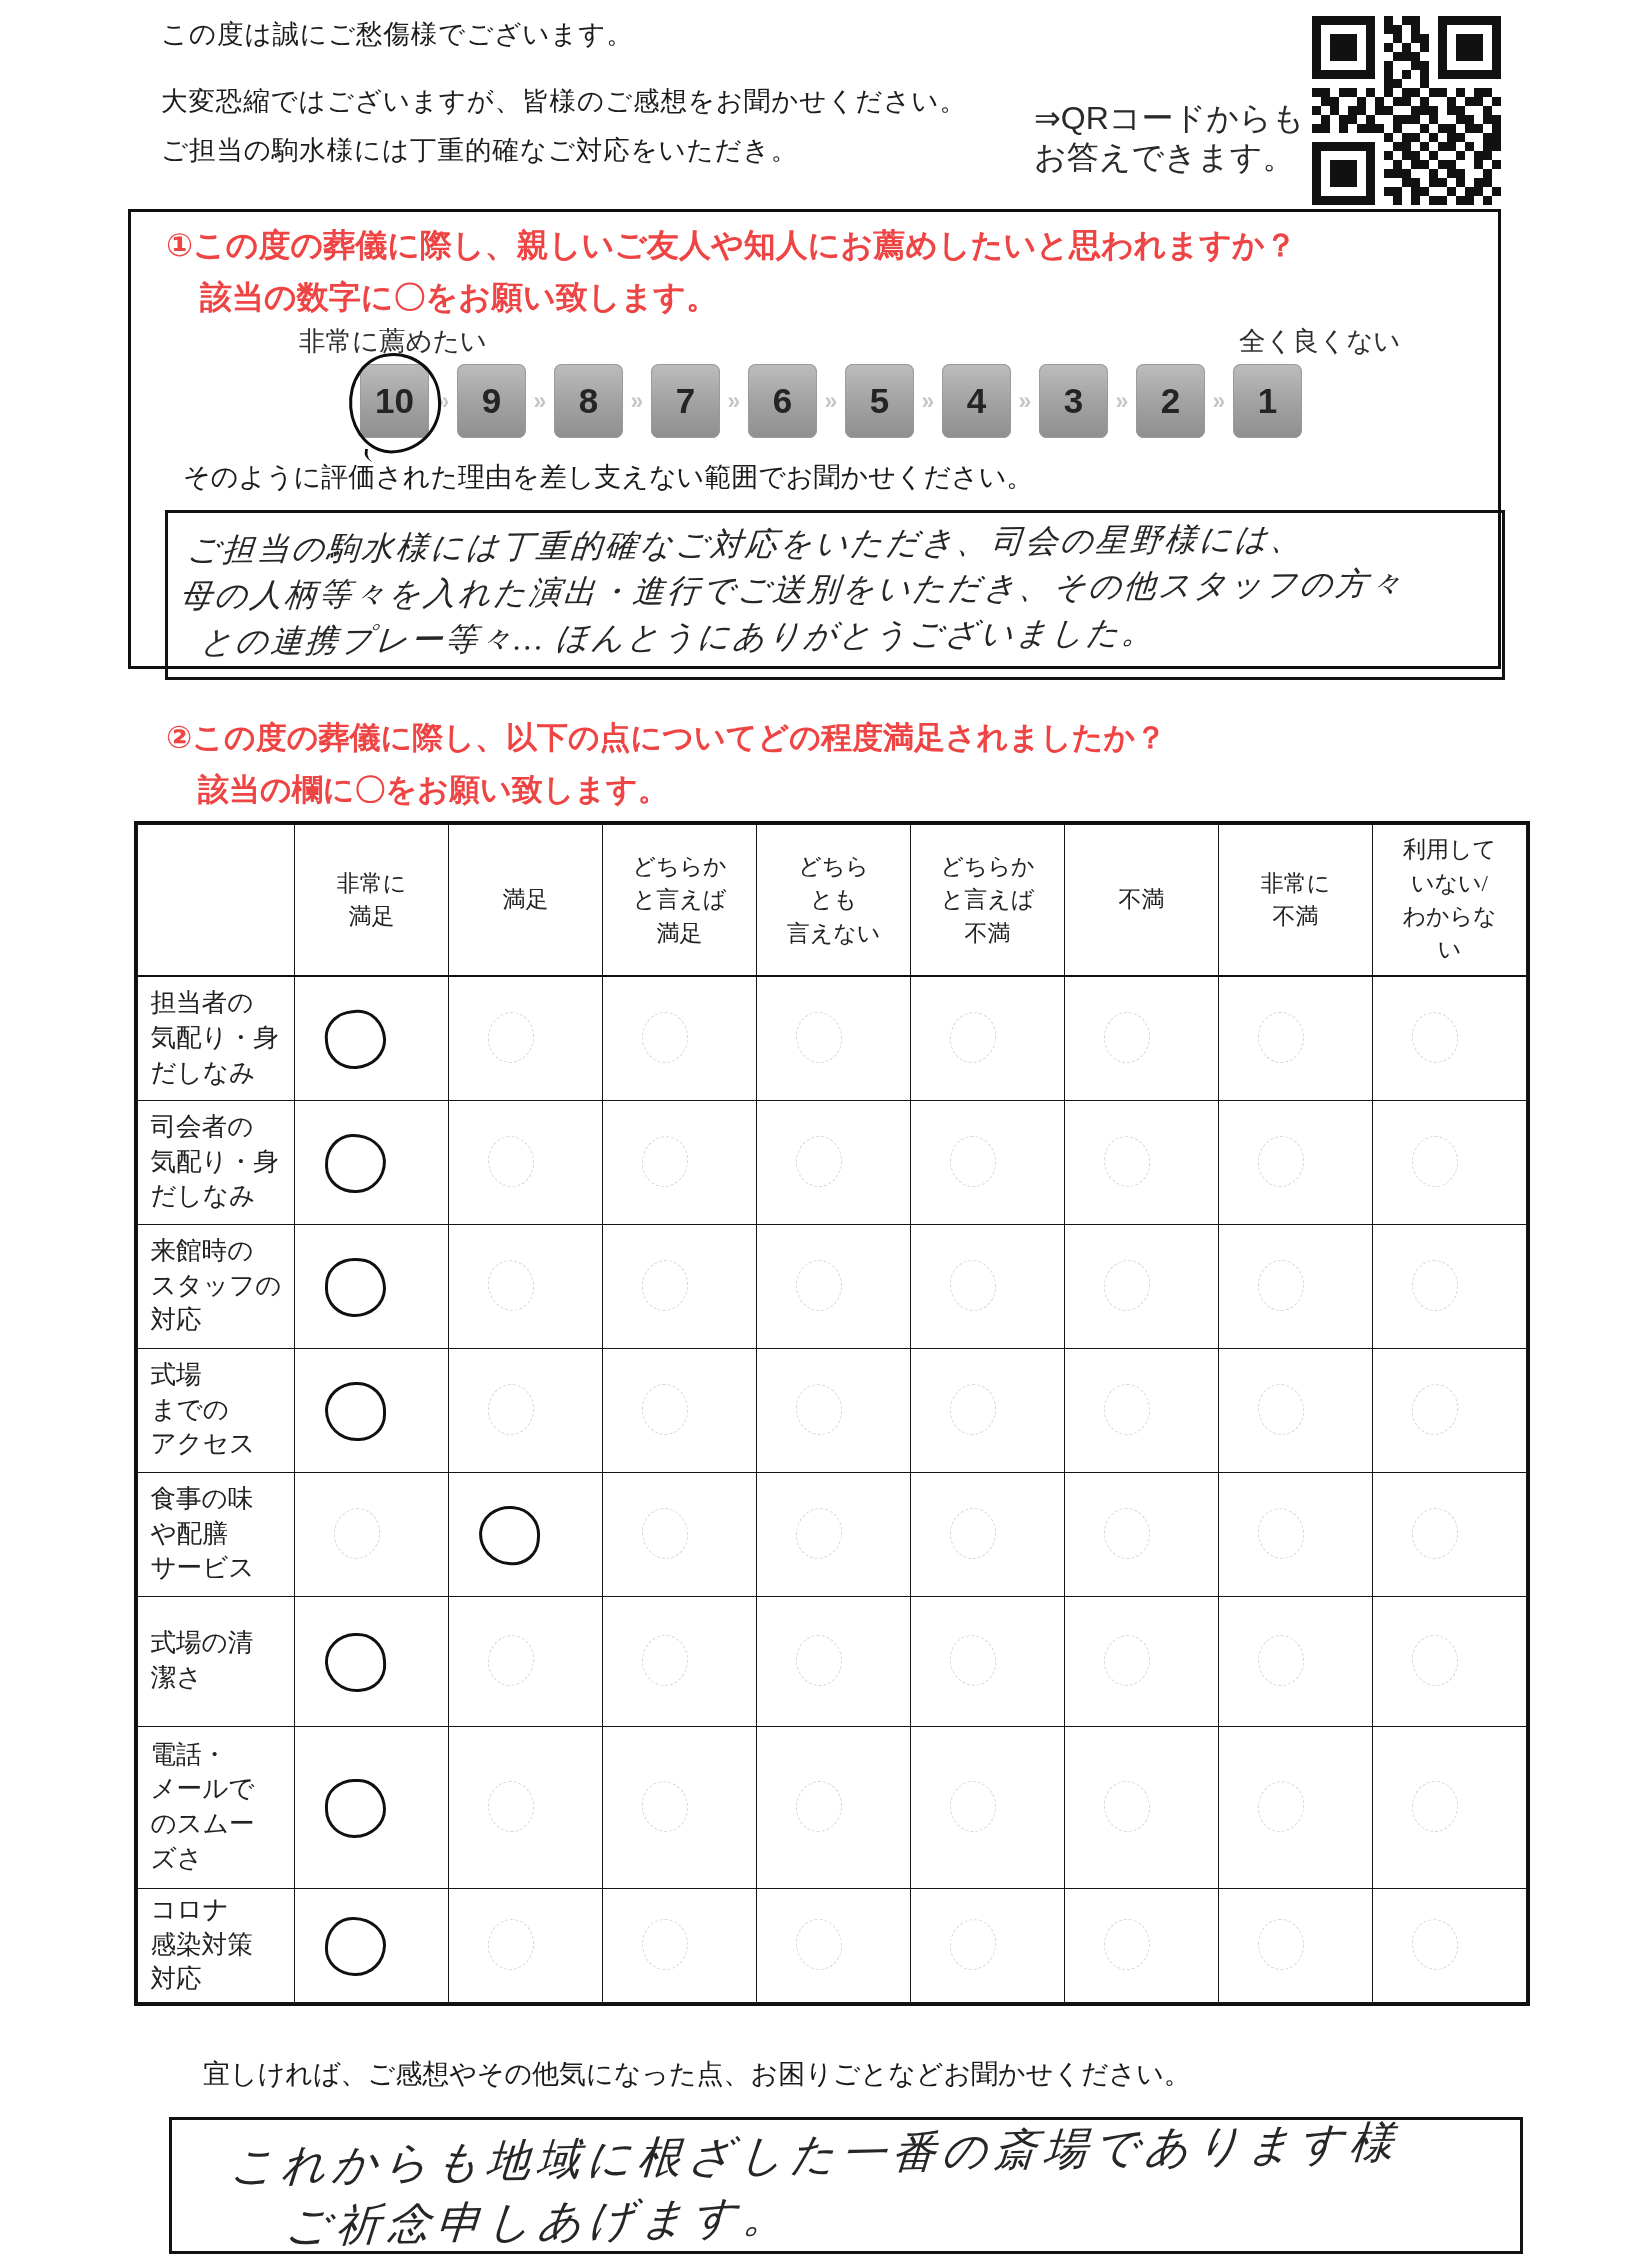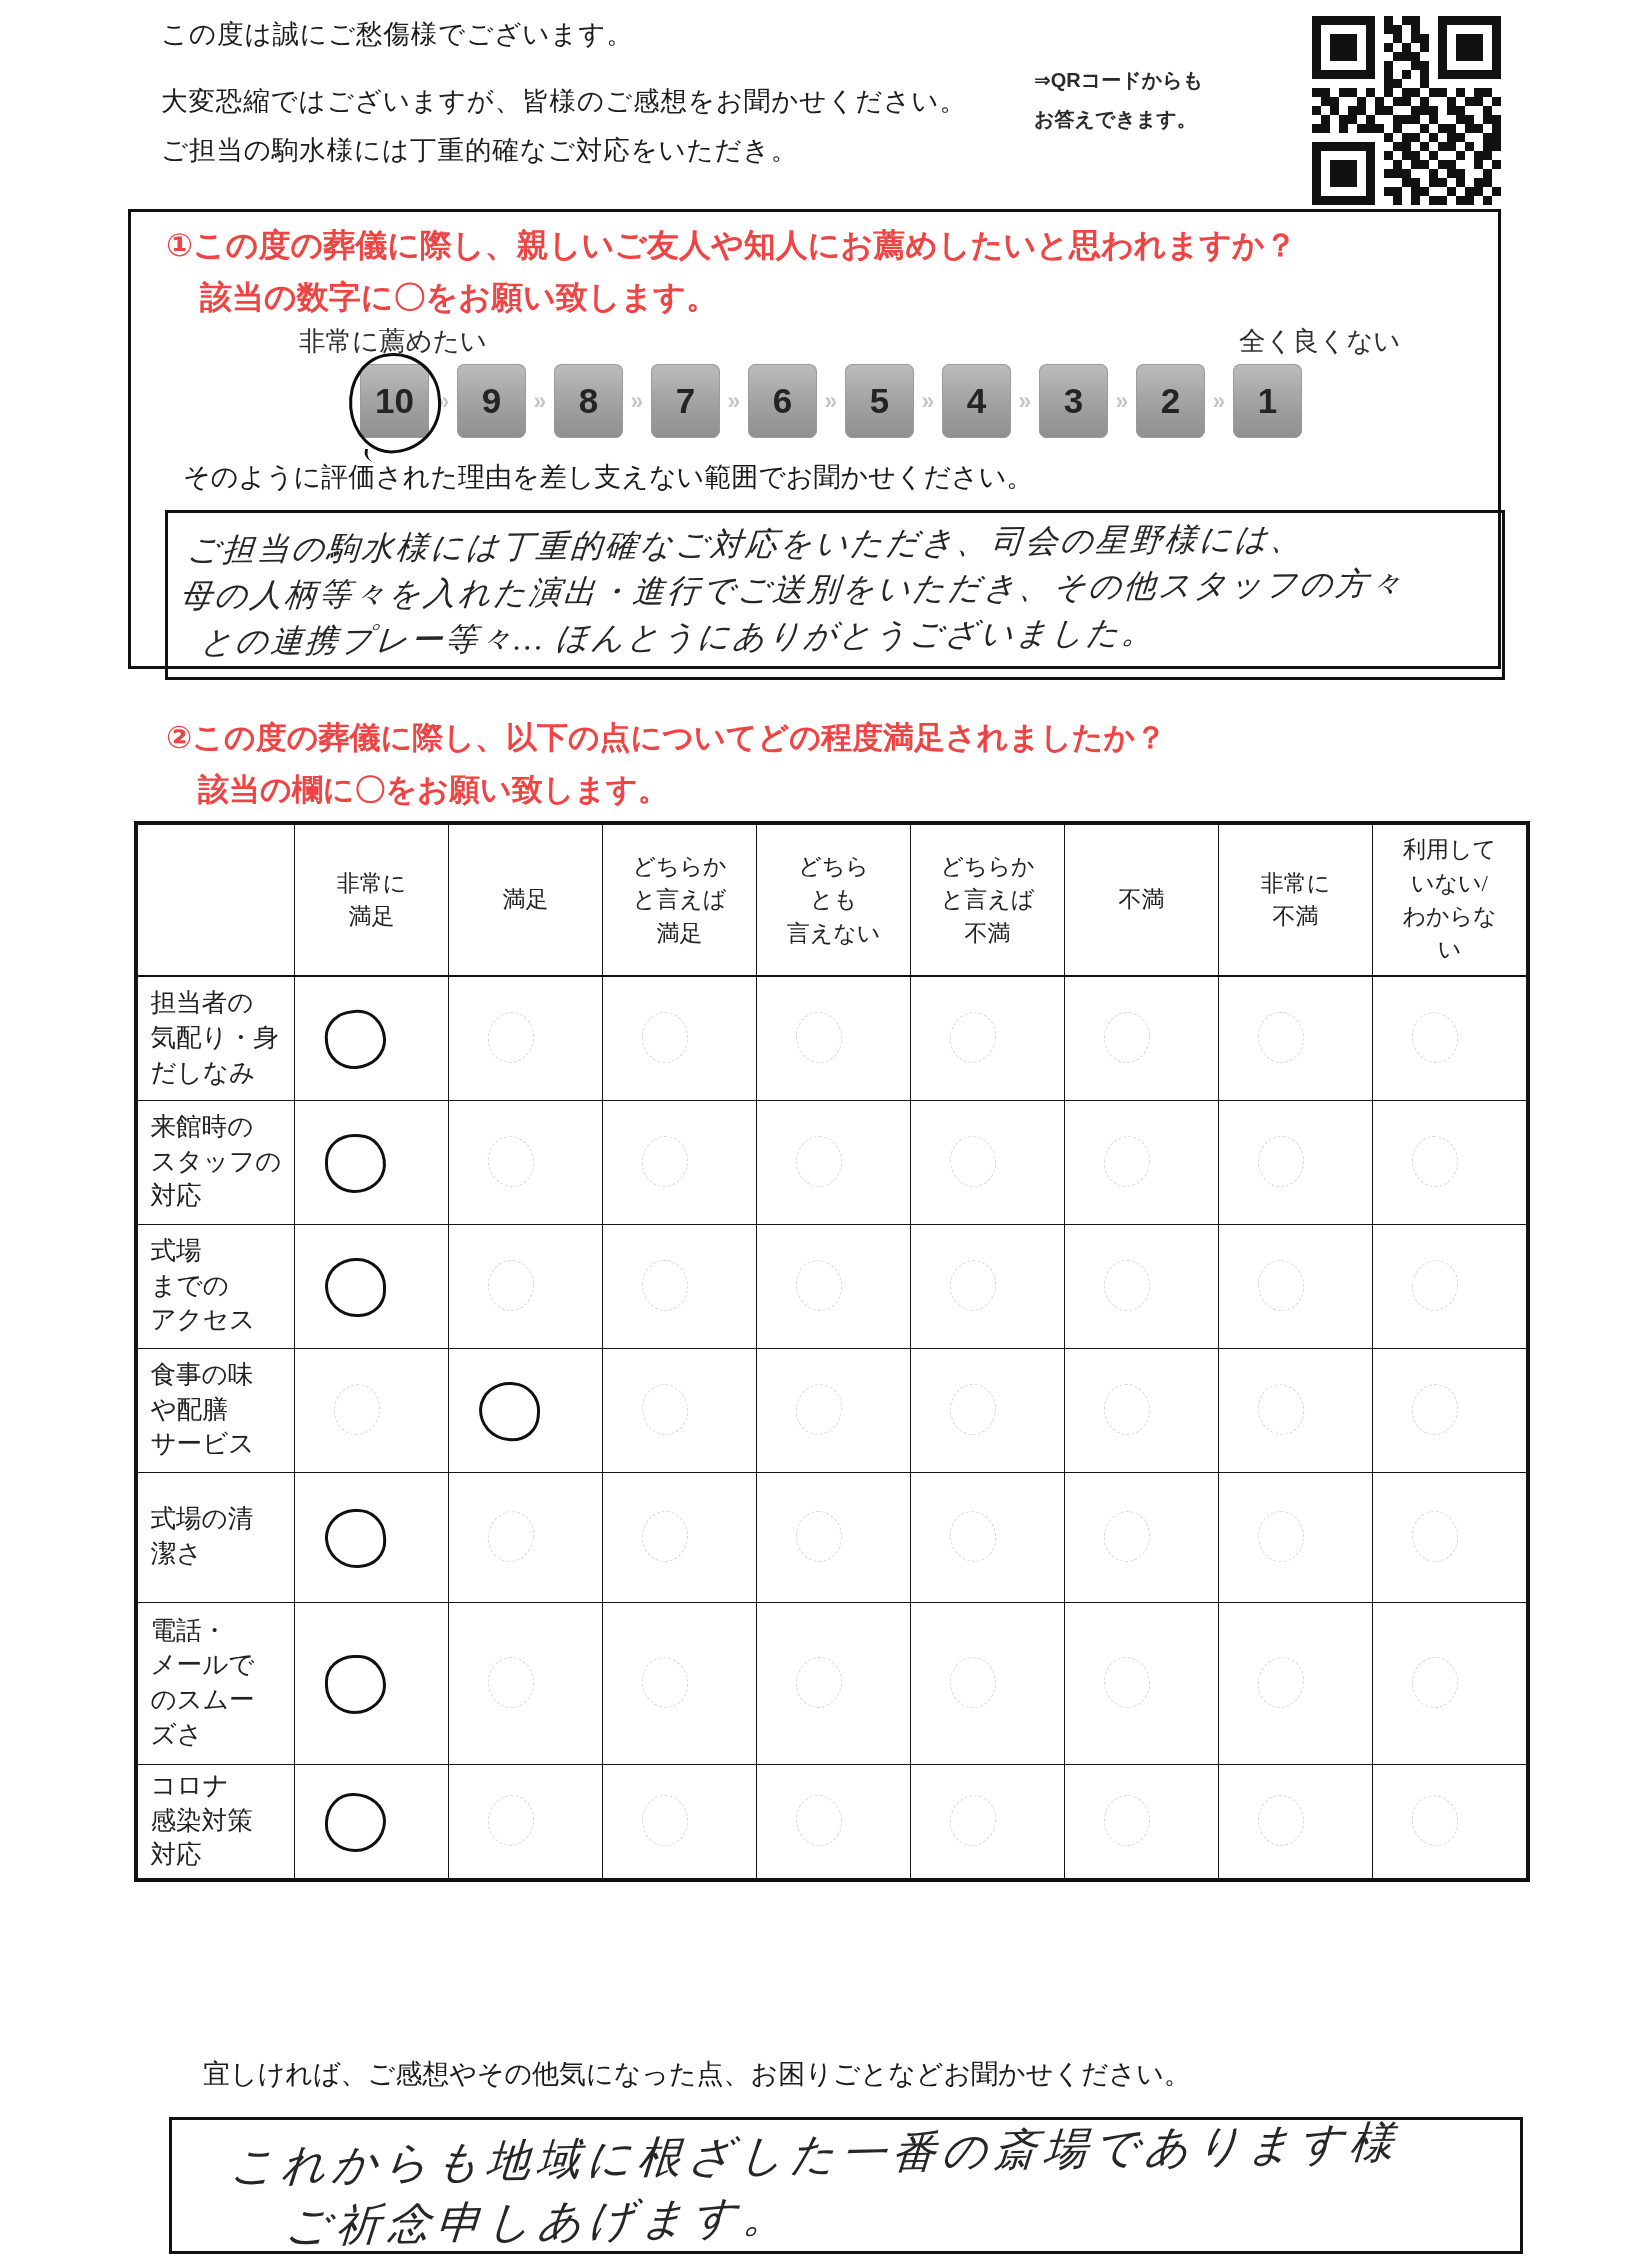--- a/index.html
+++ b/index.html
@@ -8,21 +8,21 @@
   }
   html,body{margin:0;padding:0;background:#e8e8e8;}
   .page{
     position:relative; width:1629px; height:2258px; background:var(--paper);
     overflow:hidden; color:var(--ink);
     font-family:"Liberation Sans","DejaVu Sans",sans-serif;
   }
   .abs{position:absolute;}
   
   .greet{left:161px; font-size:26.5px; letter-spacing:0.9px; font-weight:500; color:#1c1c1c;}
-  .qr-note{left:1034px; font-size:20px; font-weight:700; color:#2a2a2a;}
+  .qr-note{left:1034px; font-size:32px; font-weight:400; color:#2a2a2a;margin-top:30px;}
   .qr-box{left:1312px; top:16px; width:189px; height:189px;}
   .qr-box svg{width:100%; height:100%; display:block;}
   
   .q1-box{
     left:128px; top:209px; width:1367px; height:454px;
     border:3.5px solid #101010; background:#fff;
   }
   .q-title{font-size:32px; font-weight:700; letter-spacing:0; color:#ef4444;}
   .q1-title{left:35px; top:12.4px;}
   .q1-sub{left:69px; top:64px;}
@@ -490,20 +490,49 @@
               <div class="ghost-circle" style="transform: rotate(5deg);"></div>
             </td>
             <td class="cell">
               <div class="ghost-circle" style="transform: rotate(-5deg);"></div>
             </td>
             <td class="cell">
               <div class="ghost-circle" style="transform: rotate(-15deg);"></div>
             </td>
           </tr>
           <tr style="height: 124px;">
+            <td class="row-label">司会者の
+気配り・身
+だしなみ</td>
+            <td class="cell">
+              <div class="mark-circle" style="border-radius: 46% 54% 50% 50% / 52% 48% 54% 46%; transform: rotate(-2deg);"></div>
+            </td>
+            <td class="cell">
+              <div class="ghost-circle" style="transform: rotate(-10deg);"></div>
+            </td>
+            <td class="cell">
+              <div class="ghost-circle" style="transform: rotate(15deg);"></div>
+            </td>
+            <td class="cell">
+              <div class="ghost-circle" style="transform: rotate(5deg);"></div>
+            </td>
+            <td class="cell">
+              <div class="ghost-circle" style="transform: rotate(-5deg);"></div>
+            </td>
+            <td class="cell">
+              <div class="ghost-circle" style="transform: rotate(-15deg);"></div>
+            </td>
+            <td class="cell">
+              <div class="ghost-circle" style="transform: rotate(10deg);"></div>
+            </td>
+            <td class="cell">
+              <div class="ghost-circle" style="transform: rotate(0deg);"></div>
+            </td>
+          </tr>
+          <tr style="height: 124px;">
             <td class="row-label">来館時の
 スタッフの
 対応</td>
             <td class="cell">
               <div class="mark-circle" style="border-radius: 50% 46% 54% 50% / 46% 54% 50% 50%; transform: rotate(2deg);"></div>
             </td>
             <td class="cell">
               <div class="ghost-circle" style="transform: rotate(-15deg);"></div>
             </td>
             <td class="cell">

